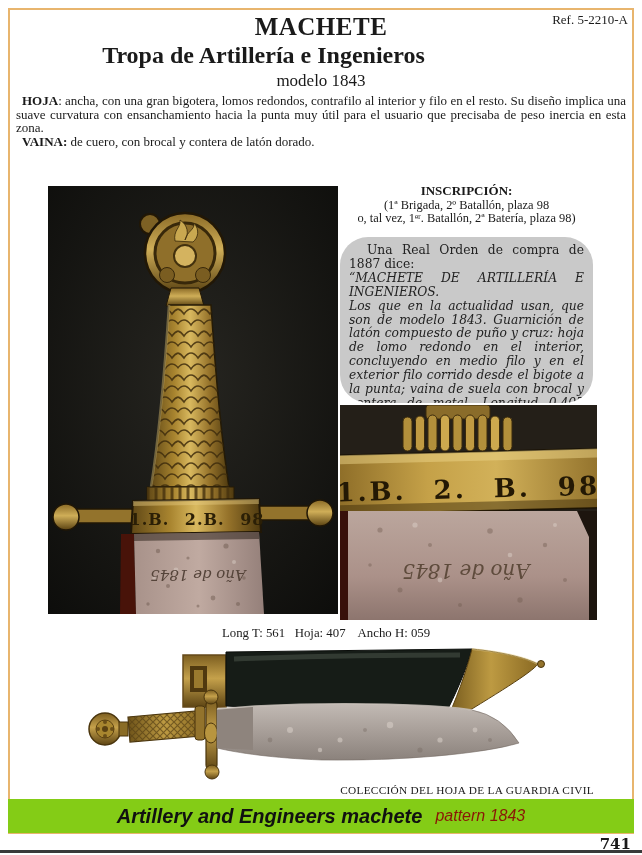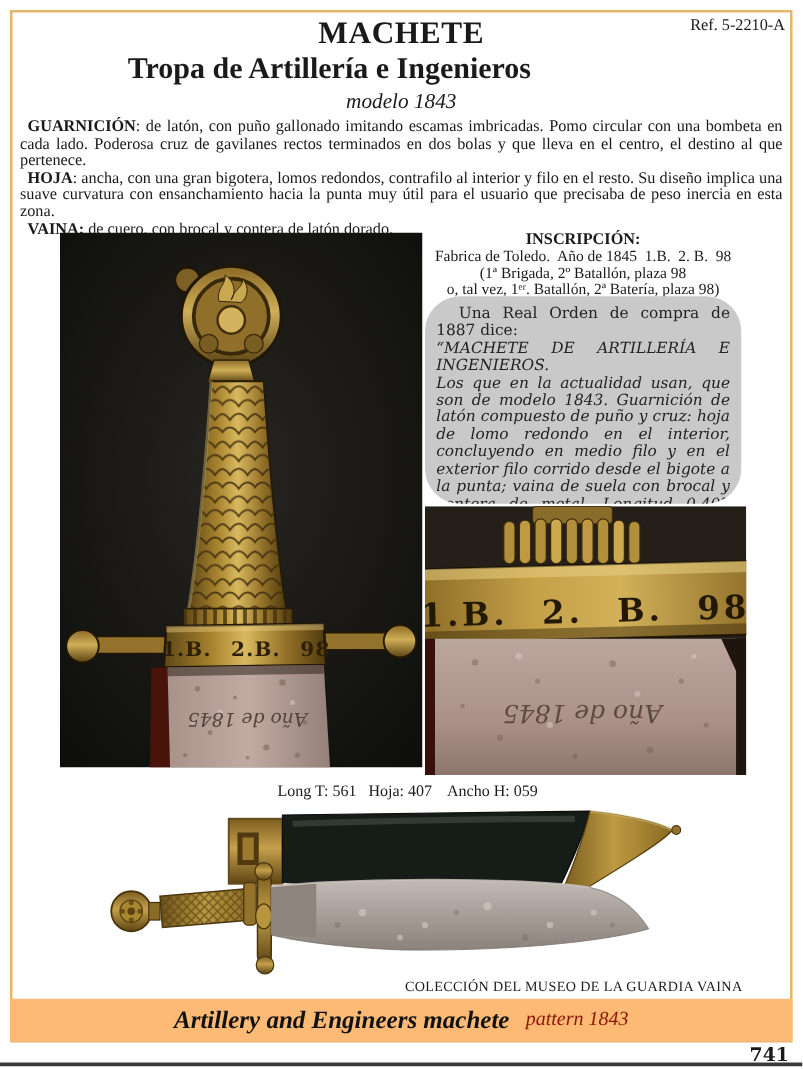--- a/index.html
+++ b/index.html
@@ -9,21 +9,21 @@
     font-family:"Liberation Serif", serif;
   }
   .abs{position:absolute;}
   #frame{
     left:8px;top:8px;width:626px;height:826px;
     border:2px solid #e8b56e;box-sizing:border-box;
   }
   #ref{top:12px;right:14px;font-size:13px;}
   #title{top:13px;left:0;width:642px;text-align:center;font-size:25px;font-weight:bold;letter-spacing:.5px;}
   #subtitle{top:42px;left:0;width:527px;text-align:center;font-size:24px;font-weight:bold;}
-  #model{top:71px;left:0;width:642px;text-align:center;font-size:17px;font-style:italic;}
+  #model{top:71px;left:0;width:642px;text-align:center;font-size:17px;}
   #specs{left:16px;top:94px;width:610px;font-size:13px;line-height:13.6px;text-align:justify;}
   #specs p{margin:0;text-indent:6px;}
   .spec-label{font-weight:bold;}
   #hilt-photo{left:48px;top:186px;width:290px;height:428px;}
   #inscription{left:340px;top:183px;width:253px;text-align:center;}
   #inscription .head{font-weight:bold;font-size:13px;}
   #inscription .line{font-size:12.4px;line-height:12.9px;white-space:pre;}
   #royal-box{
     left:340px;top:237px;width:253px;height:166px;box-sizing:border-box;
     background:#c9c9c9;padding:7px 9px 6px 9px;
@@ -31,42 +31,41 @@
     text-align:justify;color:#222;overflow:hidden;border-radius:28px;
   }
   #royal-box p{margin:0;}
   #royal-box .intro{text-indent:18px;}
   #royal-box .qtitle,#royal-box .qbody{font-style:italic;}
   #stamp-photo{left:340px;top:405px;width:257px;height:215px;}
   #dims-caption{left:222px;top:626px;font-size:12.8px;white-space:pre;}
   #full-photo{left:20px;top:645px;width:612px;height:150px;}
   #collection-caption{right:48px;top:784px;font-size:11.3px;letter-spacing:.3px;}
   #footer-bar{
-    left:8px;top:799px;width:626px;height:34px;background:#fdba74;
+    left:8px;top:799px;width:626px;height:34px;background:#84cc16;
     display:flex;align-items:center;justify-content:center;gap:13px;
-    font-family:Liberation Serif, serif;
+    font-family:Liberation Sans, sans-serif;
   }
   #footer-title{font-size:20px;font-weight:bold;font-style:italic;color:#111;}
   #footer-pattern{font-size:16px;font-style:italic;color:#8b1606;}
   #page-number{right:11px;top:835px;font-size:15px;font-weight:bold;font-family:"DejaVu Serif", serif;}
   #bottom-rule{left:0;top:850px;width:642px;height:3px;background:#3a3a3a;}
   svg{display:block;}
 </style>
 </head>
 <body>
 
 <div id="frame" class="abs"></div>
 
 <div id="ref" class="abs">Ref. 5-2210-A</div>
 <div id="title" class="abs">MACHETE</div>
 <div id="subtitle" class="abs">Tropa de Artillería e Ingenieros</div>
 <div id="model" class="abs">modelo 1843</div>
 
 <div id="specs" class="abs">
-  <p><span class="spec-label">GUARNICIÓN</span><span>: de latón, con puño gallonado imitando escamas imbricadas. Pomo circular con una bombeta en cada lado. Poderosa cruz de gavilanes rectos terminados en dos bolas y que lleva en el centro, el destino al que pertenece.</span></p>
   <p><span class="spec-label">HOJA</span><span>: ancha, con una gran bigotera, lomos redondos, contrafilo al interior y filo en el resto. Su diseño implica una suave curvatura con ensanchamiento hacia la punta muy útil para el usuario que precisaba de peso inercia en esta zona.</span></p>
   <p><span class="spec-label">VAINA:</span><span> de cuero, con brocal y contera de latón dorado.</span></p>
 </div>
 
 <div id="hilt-photo" class="abs">
 <svg width="290" height="428" viewBox="0 0 290 428">
   <defs>
     <radialGradient id="a-bg" cx="50%" cy="45%" r="75%">
       <stop offset="0" stop-color="#262520"></stop>
           <stop offset="1" stop-color="#0d0d0b"></stop>
@@ -145,21 +144,20 @@
           <circle cx="186" cy="376" r="2"></circle>
           <circle cx="106" cy="392" r="1.8"></circle>
     </g>
     <text transform="rotate(180 150 389)" x="150" y="394" text-anchor="middle" font-family="'DejaVu Serif',serif" font-size="15" font-style="italic" fill="#55443a">Año de 1845</text>
   </g>
 </svg>
 </div>
 
 <div id="inscription" class="abs">
   <div class="head">INSCRIPCIÓN:</div>
-  <div class="line">Fabrica de Toledo.  Año de 1845  1.B.  2. B.  98</div>
   <div class="line">(1ª Brigada, 2º Batallón, plaza 98</div>
   <div class="line">o, tal vez, 1ᵉʳ. Batallón, 2ª Batería, plaza 98)</div>
 </div>
 
 <div id="royal-box" class="abs">
   <p class="intro">Una Real Orden de compra de 1887 dice:</p>
   <p class="qtitle">“MACHETE DE ARTILLERÍA E INGENIEROS.</p>
   <p class="qbody">Los que en la actualidad usan, que son de modelo 1843. Guarnición de latón compuesto de puño y cruz: hoja de lomo redondo en el interior, concluyendo en medio filo y en el exterior filo corrido desde el bigote a la punta; vaina de suela con brocal y contera de metal. Longitud 0,407 metros hoja sin espiga, y 0,561 metros toda el arma. Peso 1,494 kilogramos, precio 3 pesos en fábrica, duración 12 años”.</p>
 </div>
 
@@ -288,21 +286,21 @@
     <g fill="#766a62" opacity="0.4">
       <circle cx="250" cy="95" r="2.4"></circle>
           <circle cx="345" cy="85" r="2"></circle>
           <circle cx="400" cy="105" r="2.6"></circle>
       <circle cx="470" cy="95" r="2"></circle>
     </g>
   </g>
 </svg>
 </div>
 
-<div id="collection-caption" class="abs">COLECCIÓN DEL MUSEO DE LA GUARDIA VAINA</div>
+<div id="collection-caption" class="abs">COLECCIÓN DEL HOJA DE LA GUARDIA CIVIL</div>
 
 <div id="footer-bar" class="abs">
   <span id="footer-title">Artillery and Engineers machete</span>
   <span id="footer-pattern">pattern 1843</span>
 </div>
 
 <div id="page-number" class="abs">741</div>
 <div id="bottom-rule" class="abs"></div>
 
 </body></html>

